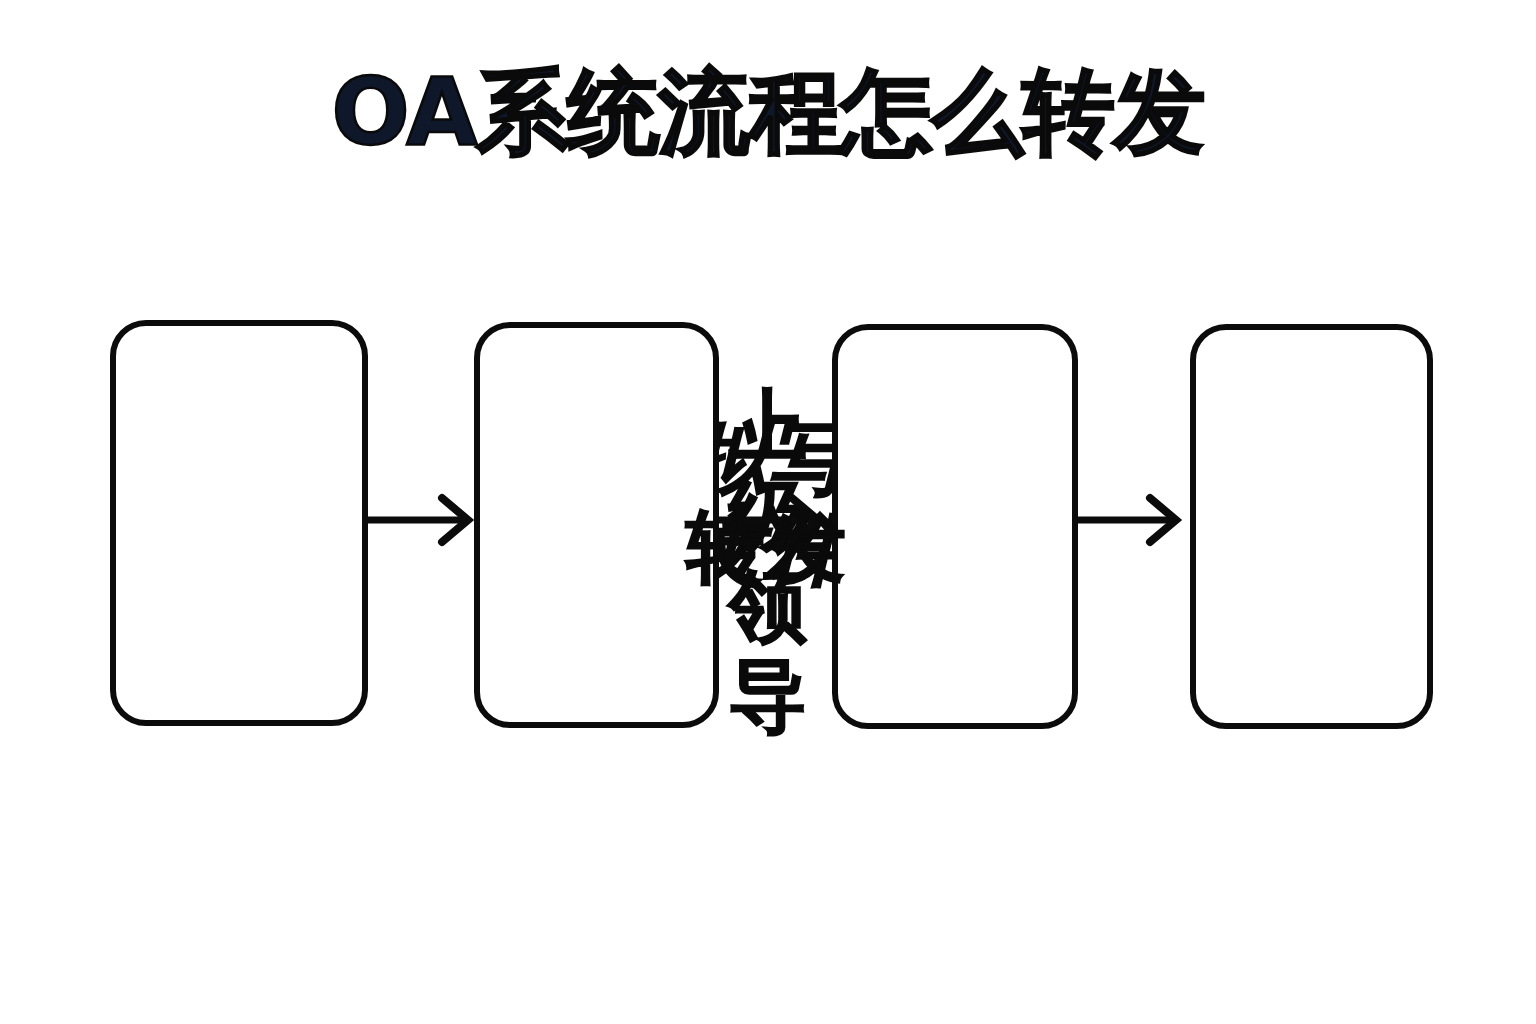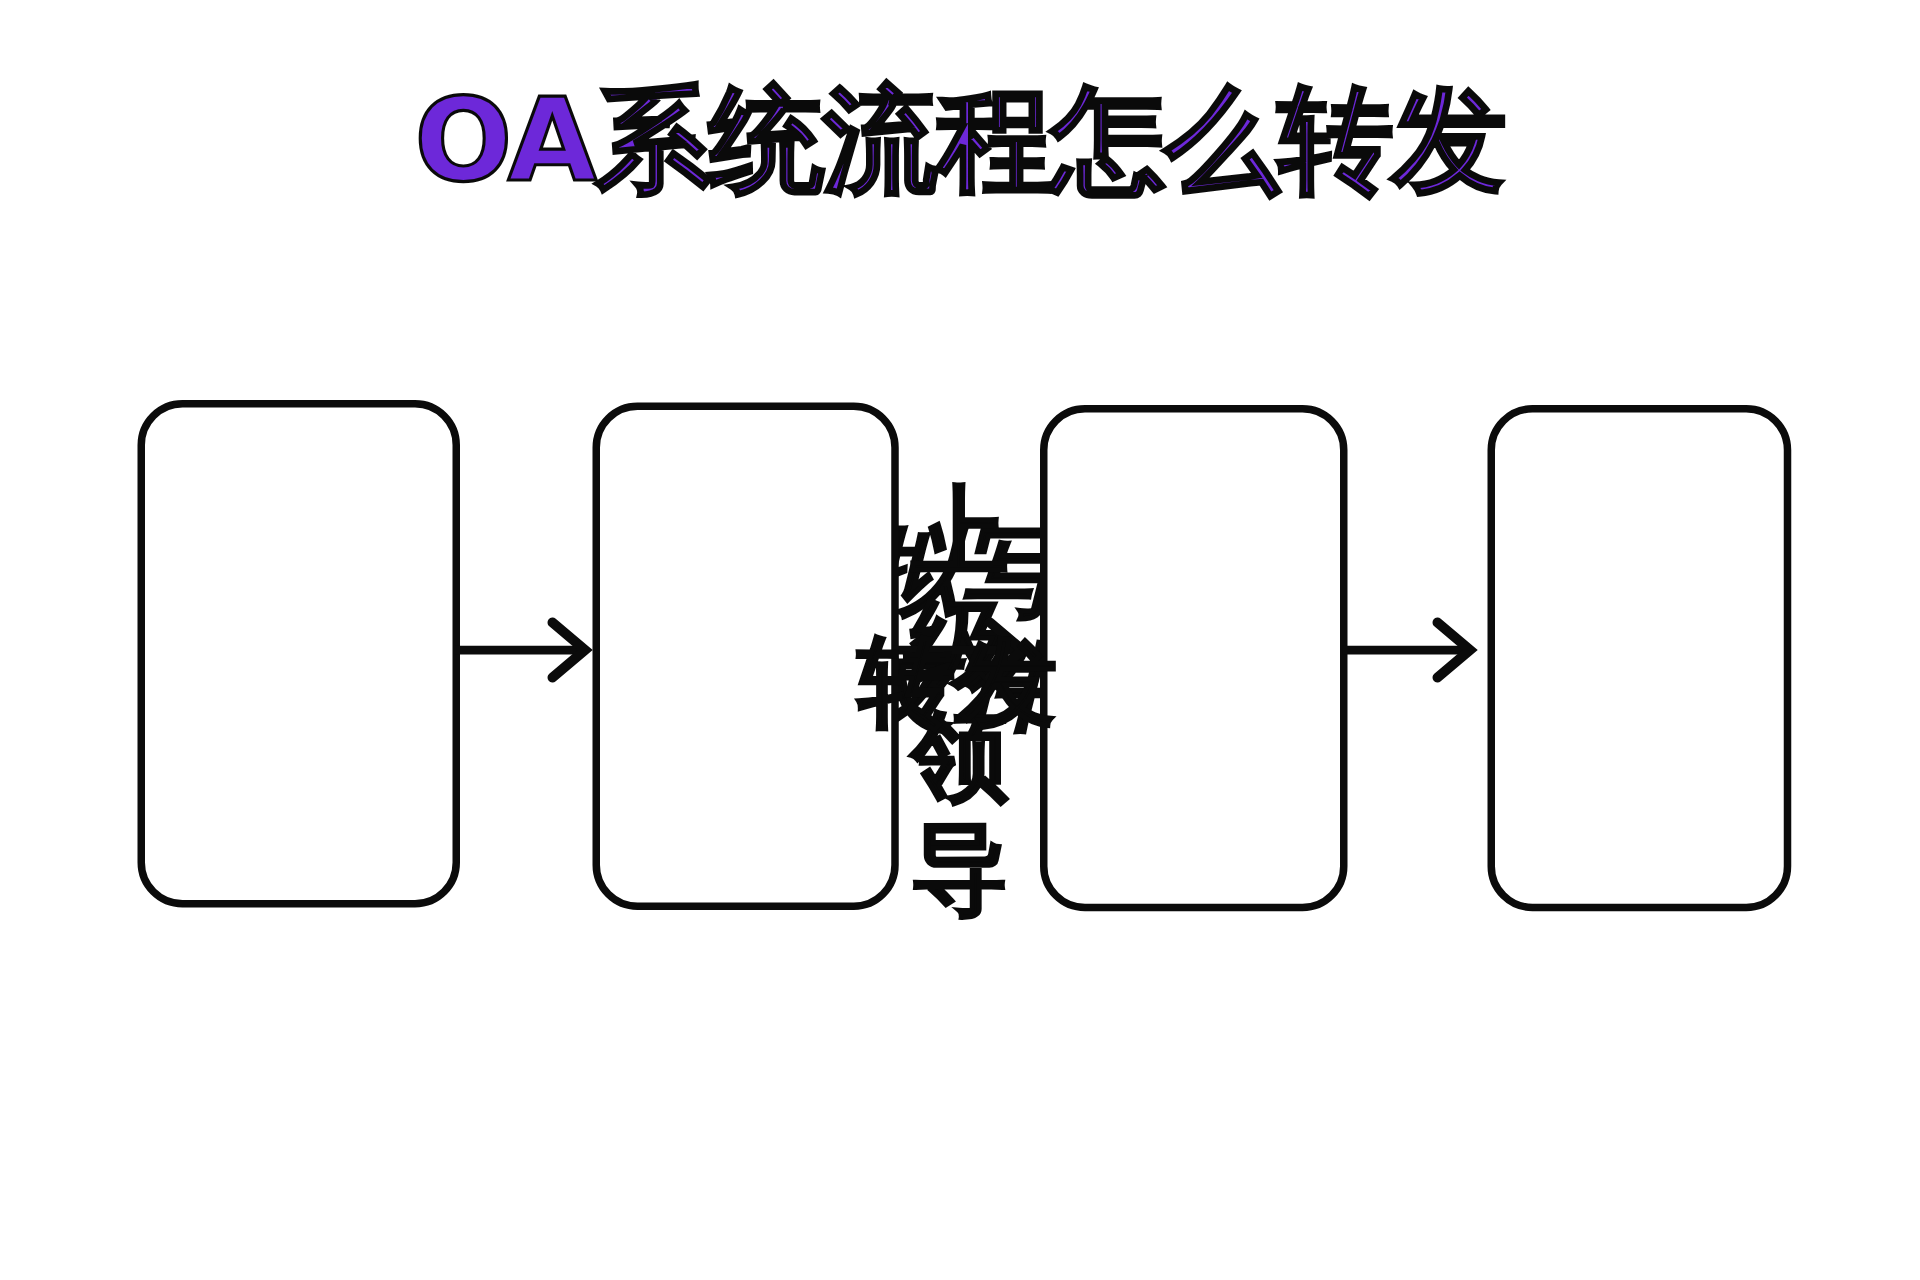--- a/index.html
+++ b/index.html
@@ -23,21 +23,21 @@
   
   #title {
     position: absolute;
     left: 0;
     top: 58px;
     width: 1536px;
     text-align: center;
     font-size: 92px;
     line-height: 110px;
     font-weight: 900;
-    color: #6d28d9;
+    color: #0f172a;
     letter-spacing: -1px;
     white-space: nowrap;
     -webkit-text-stroke: 2.5px #0a0a0a;
   }
 
   
   .flow-box {
     position: absolute;
     box-sizing: border-box;
     background: #ffffff;

